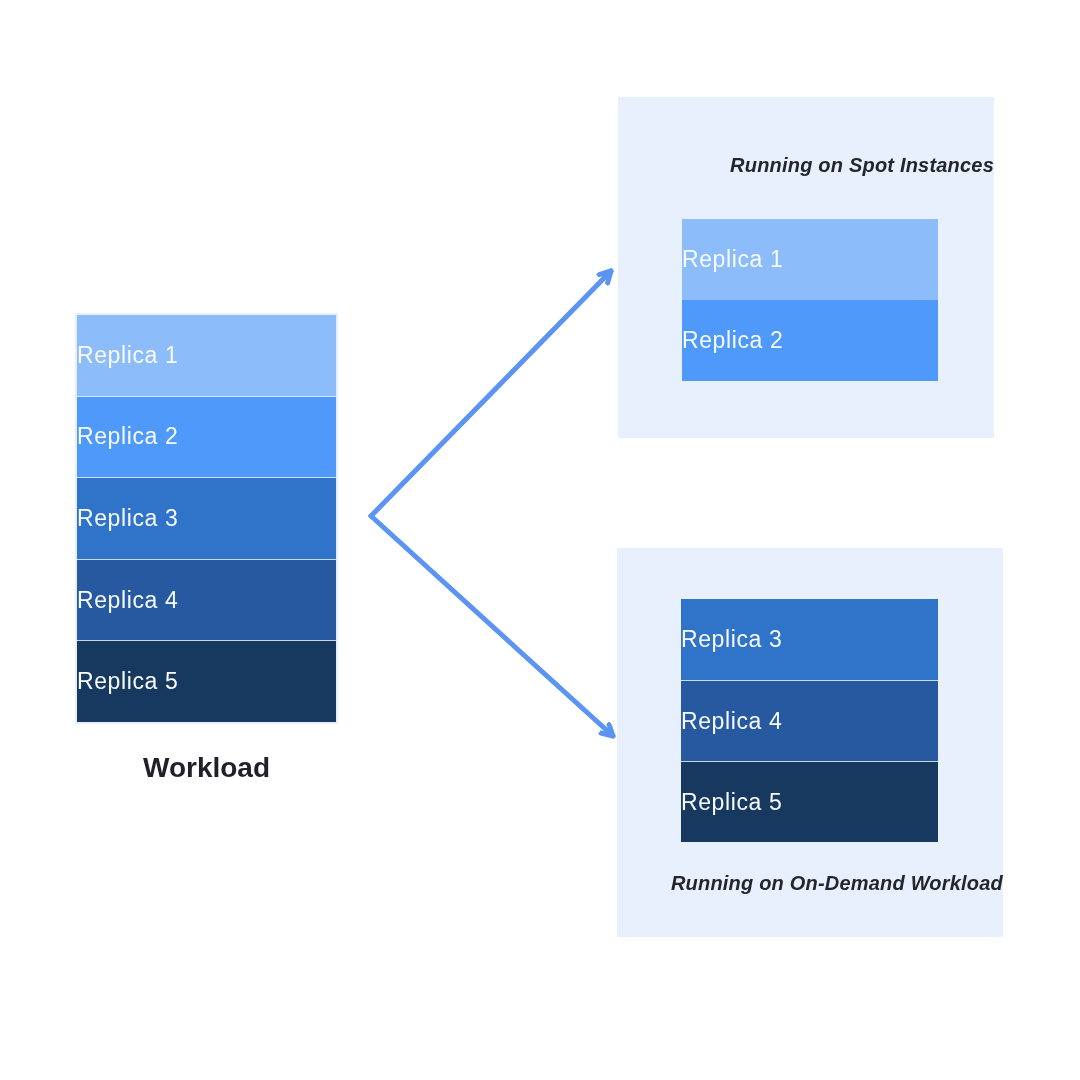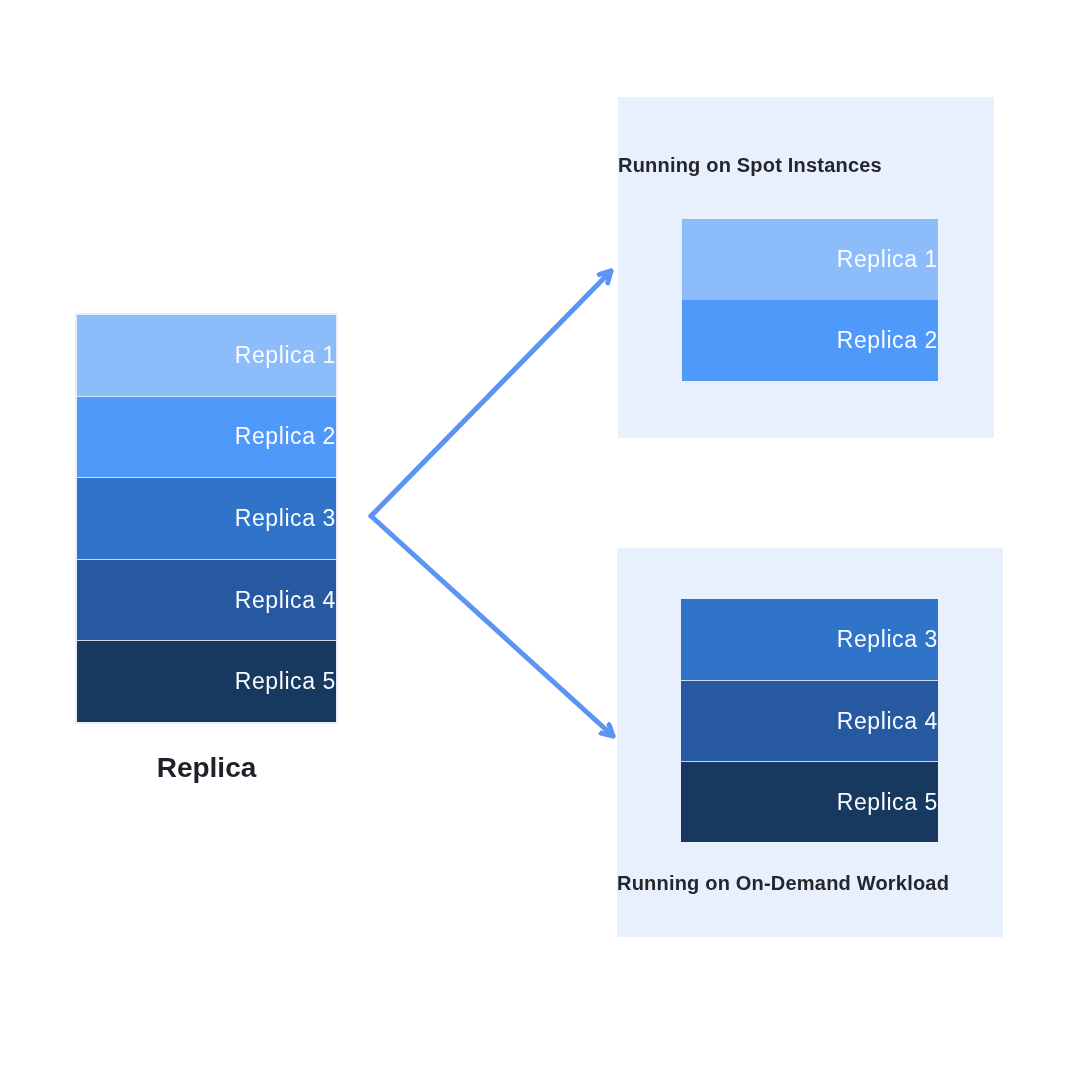--- a/index.html
+++ b/index.html
@@ -28,22 +28,21 @@
     width: 259px; height: 407px;
     display: flex;
     flex-direction: column;
     box-shadow: 0 0 0 2px rgba(222,233,249,0.75);
   }
   .stack-left .block { flex: 1 1 0; }
 
   .block {
     display: flex;
     align-items: center;
-    justify-content: flex-end;
-    padding-left: 8px;
+    justify-content: flex-start;
   }
   .block-label {
     color: var(--block-text);
     font-size: 23px;
     font-weight: 400;
     letter-spacing: 0.6px;
   }
   .stack-left .block + .block,
   .panel-ondemand .block + .block {
     border-top: 1px solid rgba(235,242,252,0.85);
@@ -68,25 +67,26 @@
     left: 618px; top: 97px;
     width: 376px; height: 341px;
   }
   .panel-ondemand {
     left: 617px; top: 548px;
     width: 386px; height: 389px;
   }
   .panel-title {
     position: absolute;
     left: 0; width: 100%;
-    text-align: left;
+    text-align: right;
     font-size: 20px;
     font-weight: 700;
     color: var(--heading-text);
     letter-spacing: 0.2px;
+    font-style: italic;
   }
   .panel-spot .panel-title { top: 57px; }
   .panel-ondemand .panel-title { top: 324px; }
 
   .panel-blocks {
     position: absolute;
     display: flex;
     flex-direction: column;
   }
   .panel-spot .panel-blocks { left: 64px; top: 122px; width: 256px; }
@@ -123,21 +123,21 @@
     <div class="block" style="background: rgb(47, 116, 201);">
       <span class="block-label">Replica 3</span>
     </div>
     <div class="block" style="background: rgb(38, 89, 159);">
       <span class="block-label">Replica 4</span>
     </div>
     <div class="block" style="background: rgb(23, 57, 95);">
       <span class="block-label">Replica 5</span>
     </div>
   </div>
-  <div class="workload-label">Replica</div>
+  <div class="workload-label">Workload</div>
 
   <div class="panel panel-spot">
     <div class="panel-title">Running on Spot Instances</div>
     <div class="panel-blocks">
       <div class="block" style="background: rgb(141, 188, 251);">
         <span class="block-label">Replica 1</span>
       </div>
       <div class="block" style="background: rgb(78, 153, 249);">
         <span class="block-label">Replica 2</span>
       </div>

